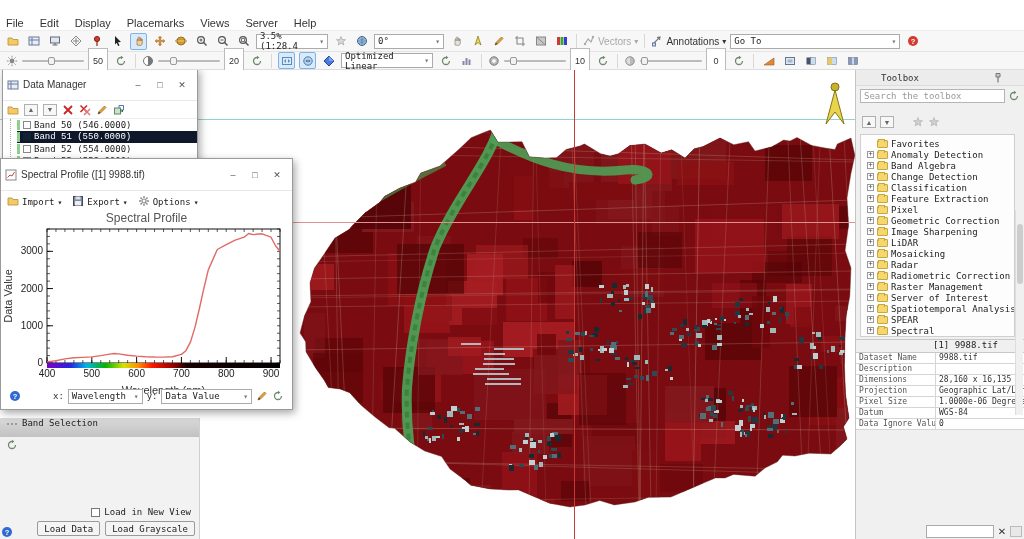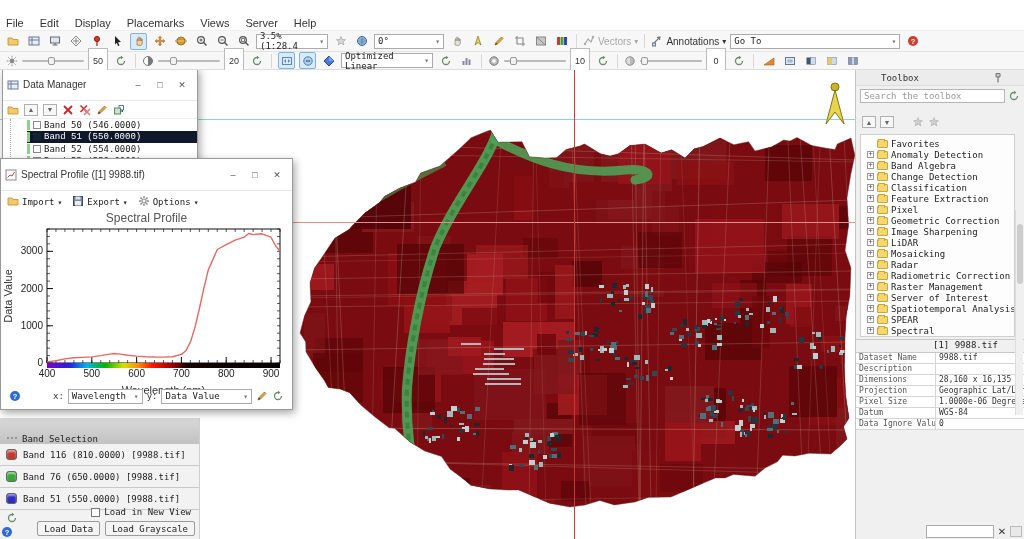--- a/index.html
+++ b/index.html
@@ -38,37 +38,37 @@
   #north-arrow { position:absolute; left:822px; top:10px; z-index:3; }
 
   
   .winshadow { box-shadow:2px 3px 8px rgba(0,0,0,.35); }
   .wtitle { height:32px; background:#fff; display:flex; align-items:center; gap:4px; padding:0 4px; font-size:10px; color:#333; border-bottom:1px solid #e8e8e8; }
   .wctrls { margin-left:auto; display:flex; gap:0; }
   .wctrl { width:22px; height:14px; display:flex; align-items:center; justify-content:center; font-size:9px; color:#555; }
 
   #data-manager { position:absolute; left:2px; top:-2px; width:196px; height:102px; background:#fff; border:1px solid #9a9a9a; z-index:5; }
   #dm-toolbar { height:18px; display:flex; align-items:center; gap:5px; padding:0 4px; border-bottom:1px solid #eee; }
-  #dm-list { position:relative; padding-left:24px; }
+  #dm-list { position:relative; padding-left:14px; }
   .dm-row { height:12px; display:flex; align-items:center; gap:3px; font-size:9px; color:#222; position:relative; }
   .dm-guide { position:absolute; left:7px; top:0; bottom:0; width:1px; border-left:1px dotted #aaa; }
   .dm-strip { width:3px; height:10px; background:#8fd08f; }
   .dm-check { width:8px; height:8px; border:1px solid #888; background:#fff; }
   .dm-row.sel { background:#0f172a; color:#fff;font-family:Liberation Mono, monospace; }
   .dm-row.sel .dm-check { background:#123; border-color:#123; }
 
   #spectral-win { position:absolute; left:0px; top:88px; width:293px; height:252px; background:#fff; border:1px solid #9a9a9a; z-index:6; }
   #sp-toolbar { height:20px; display:flex; align-items:center; gap:10px; padding:0 6px; font-size:9px; color:#222; font-family:"DejaVu Sans Mono",monospace; }
   .sp-tool { display:flex; align-items:flex-end; gap:3px; }
   #sp-title { text-align:center; font-size:12px; color:#555; height:14px; }
   #sp-controls { position:absolute; left:0; bottom:4px; width:100%; height:18px; display:flex; align-items:center; gap:4px; padding:0 8px; font-size:9px; font-family:"DejaVu Sans Mono",monospace; color:#333; }
 
   
   #band-selection { position:absolute; left:0; top:348px; width:200px; height:121px; background:#f2f2f2; border-right:1px solid #cfcfcf; z-index:4; }
-  #bs-header { height:26px; background:linear-gradient(#d9d9d9,#c2c2c2); font-size:9px; color:#222; display:flex; align-items:flex-end; gap:4px; padding:0 6px; font-family:"DejaVu Sans Mono",monospace; }
+  #bs-header { height:19px; background:linear-gradient(#d9d9d9,#c2c2c2); font-size:9px; color:#222; display:flex; align-items:flex-start; gap:4px; padding:0 6px; font-family:"DejaVu Sans Mono",monospace; }
   .bs-row { height:22px; display:flex; align-items:center; gap:6px; padding:0 6px; border-bottom:1px solid #c9c9c9; font-size:9px; font-family:"DejaVu Sans Mono",monospace; color:#222; }
   .bs-chip { width:11px; height:11px; border-radius:3px; border:1px solid #666; box-shadow:inset 0 2px 2px rgba(255,255,255,.5); }
   #bs-footer { position:absolute; bottom:3px; right:4px; display:flex; gap:5px;margin-top:39px; }
   .btn { height:15px; background:#f4f4f4; border:1px solid #9a9a9a; border-radius:2px; font-size:9px; font-family:"DejaVu Sans Mono",monospace; color:#222; padding:0 6px; display:flex; align-items:center; }
   #bs-check { position:absolute; bottom:22px; right:8px; display:flex; align-items:center; gap:4px; font-size:9px; font-family:"DejaVu Sans Mono",monospace; color:#222; }
   .checkbox { width:9px; height:9px; border:1px solid #777; background:#fff; }
 
   
   #toolbox { position:absolute; left:855px; top:0; width:169px; height:469px; background:#f0f0f0; border-left:1px solid #c4c4c4; z-index:3; }
   #tb-header { height:16px; background:#ececec; border-bottom:1px solid #dcdcdc; display:flex; align-items:center; padding:0 20px 0 25px; font-size:9px; color:#333; font-family:"DejaVu Sans Mono",monospace; }
@@ -1236,34 +1236,20 @@
         <div id="bs-header">
           <span class="icon">
               <svg width="12" height="12" viewBox="0 0 12 12">
                 <circle cx="2" cy="6" r="1" fill="#888"></circle>
                 <circle cx="6" cy="6" r="1" fill="#888"></circle>
                 <circle cx="10" cy="6" r="1" fill="#888"></circle>
               </svg>
             </span>
           <span>Band Selection</span>
         </div>
-        <div id="bs-rows">
-            <div class="bs-row">
-              <span class="bs-chip" style="background:#c43a2e"></span>
-              <span>Band 116 (810.0000) [9988.tif]</span>
-            </div>
-            <div class="bs-row">
-              <span class="bs-chip" style="background:#3aa53a"></span>
-              <span>Band 76 (650.0000) [9988.tif]</span>
-            </div>
-            <div class="bs-row">
-              <span class="bs-chip" style="background:#2c2cc0"></span>
-              <span>Band 51 (550.0000) [9988.tif]</span>
-            </div>
-          </div>
         <span class="icon" style="margin:2px 0 0 6px">
             <svg width="12" height="12" viewBox="0 0 12 12">
               <path d="M9.5,6 A3.5,3.5 0 1,1 6,2.5" fill="none" stroke="#6a8a6a" stroke-width="1.3"></path>
               <path d="M6,0.8 L8.4,2.5 L6,4.2 Z" fill="#6a8a6a"></path>
             </svg>
           </span>
         <span class="icon" style="position:absolute;left:1px;bottom:1px">
             <svg width="12" height="12" viewBox="0 0 12 12">
               <circle cx="6" cy="6" r="5" fill="#2e6ad2"></circle>
               <text x="6" y="8.6" font-size="7.5" fill="#fff" text-anchor="middle" font-family="Liberation Sans,sans-serif" font-weight="bold">?</text>

